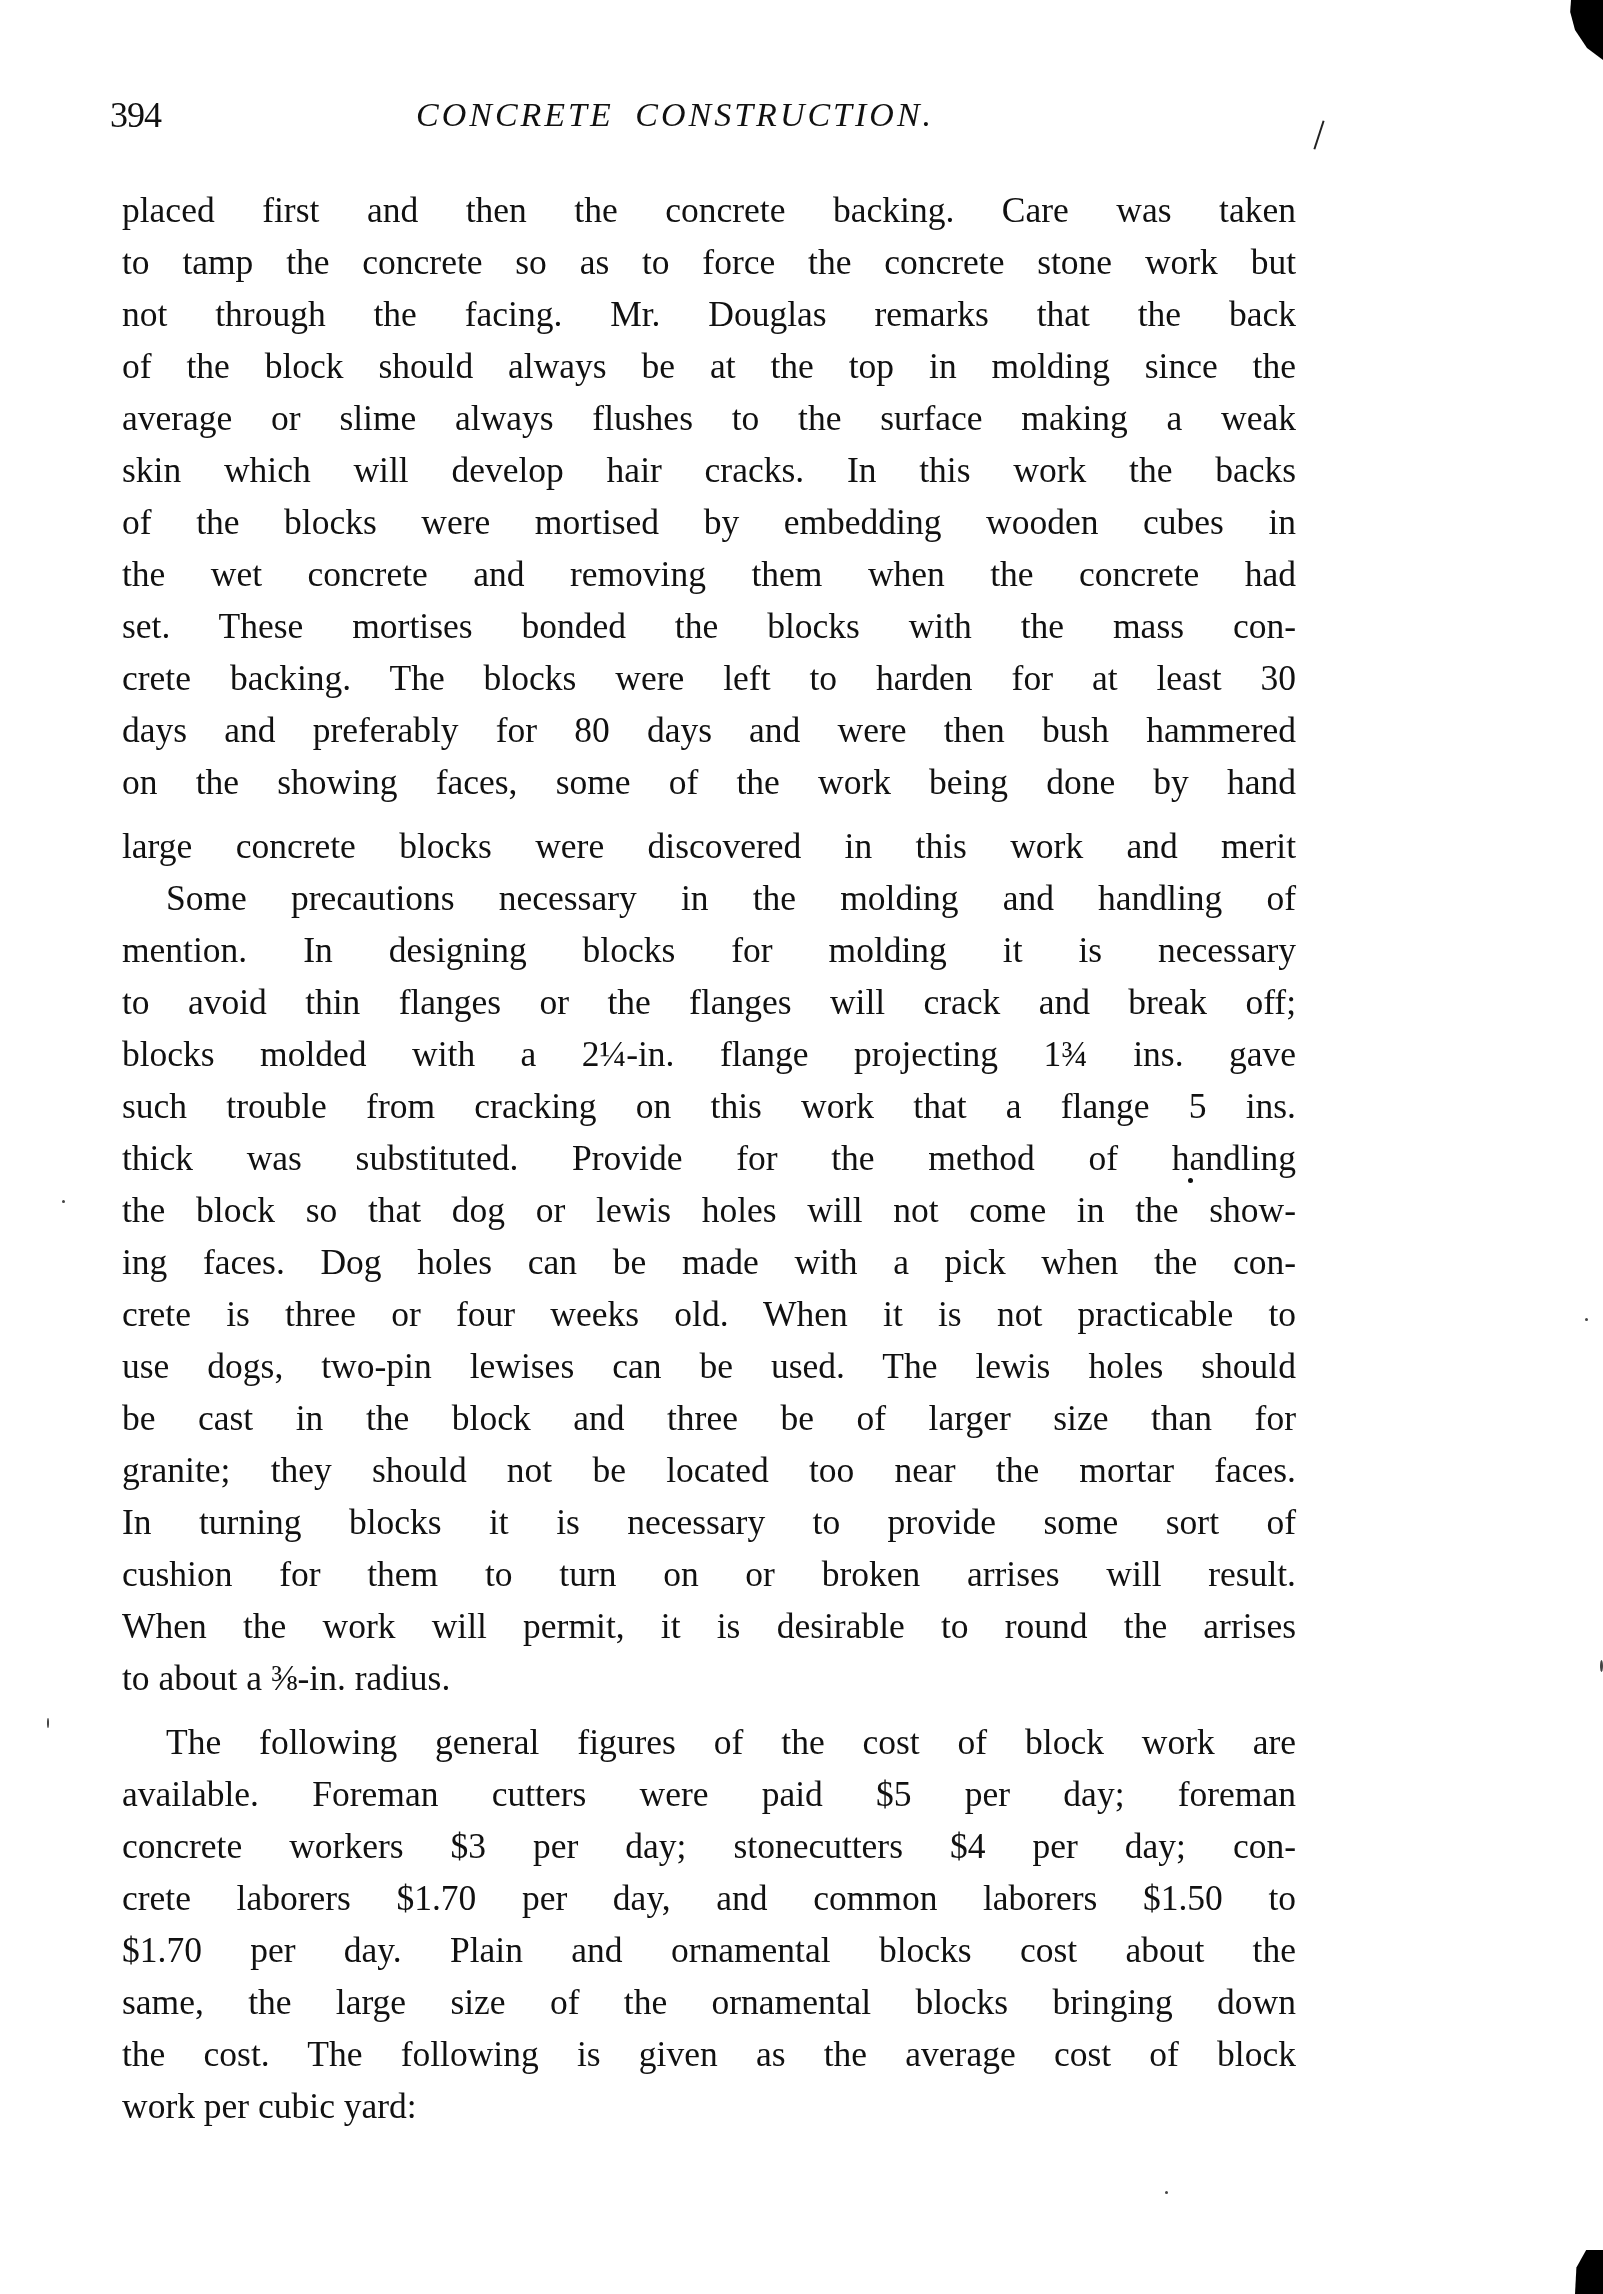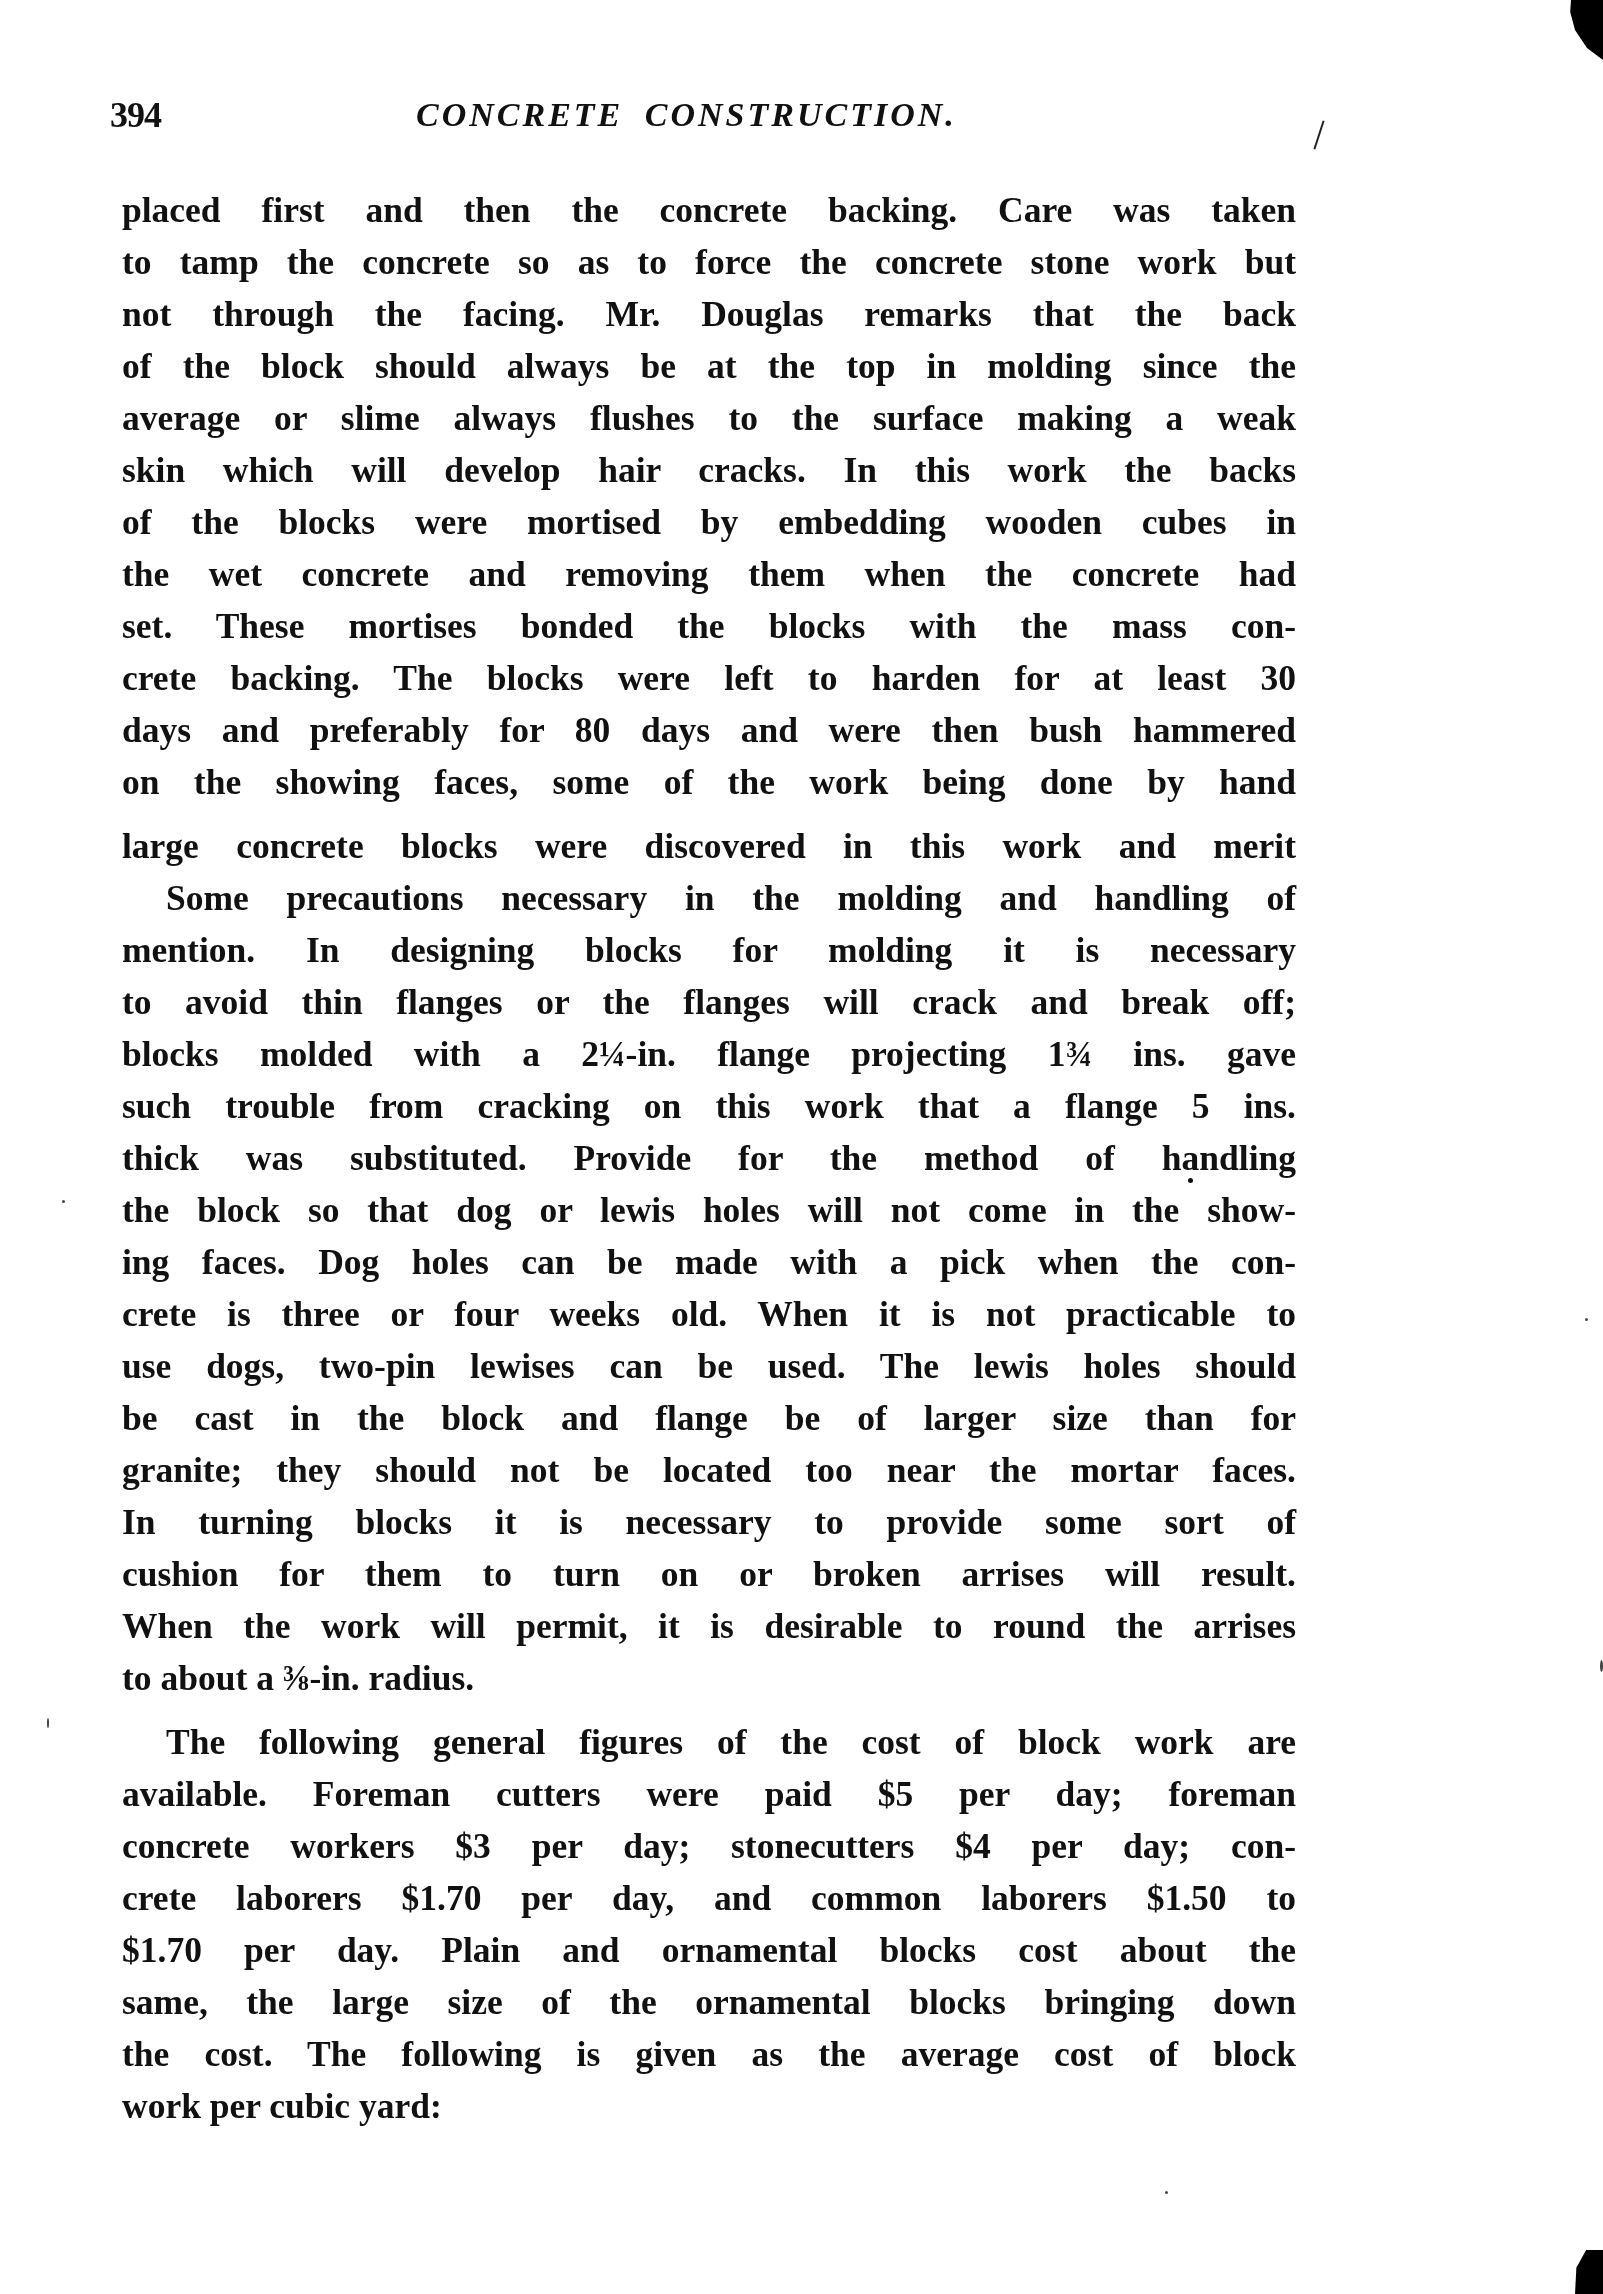--- a/index.html
+++ b/index.html
@@ -1,18 +1,18 @@
 <!DOCTYPE html>
 <html><head>
 <meta charset="utf-8">
 <style>
   html, body { margin: 0; padding: 0; background: #ffffff; }
   body { width: 1603px; height: 2294px; position: relative; overflow: hidden;
          font-family: "Liberation Serif", "DejaVu Serif", serif; color: #111; }
-  .page { position: absolute; left: 0; top: 0; width: 1603px; height: 2294px; font-weight: bold; }
+  .page { position: absolute; left: 0; top: 0; width: 1603px; height: 2294px; }
   .running-head { position: absolute; top: 88px; left: 110px; width: 1200px; height: 50px; }
   .page-number { position: absolute; left: 0; top: 6px; font-size: 36px; letter-spacing: -1px; }
   .running-title { position: absolute; left: 306px; top: 8px; font-size: 34px; font-style: italic;
                    letter-spacing: 3px; word-spacing: 10px; }
   .stray-mark { position: absolute; left: 1318px; top: 120px; width: 2px; height: 30px;
                 background: #222; transform: rotate(18deg); }
   .body-text { position: absolute; left: 110px; top: 172px; width: 1198px; }
   .line { display: block; font-size: 35.5px; line-height: 52px; height: 52px; white-space: nowrap;
           text-align: justify; text-align-last: justify; }
   .line.last { text-align-last: left; }
@@ -57,21 +57,21 @@
         <span class="line indent">Some precautions necessary in the molding and handling of</span>
         <span class="line">mention.  In designing blocks for molding it is necessary</span>
         <span class="line">to avoid thin flanges or the flanges will crack and break off;</span>
         <span class="line">blocks molded with a 2¼-in. flange projecting 1¾ ins. gave</span>
         <span class="line">such trouble from cracking on this work that a flange 5 ins.</span>
         <span class="line">thick was substituted.  Provide for the method of handling</span>
         <span class="line">the block so that dog or lewis holes will not come in the show-</span>
         <span class="line">ing faces.  Dog holes can be made with a pick when the con-</span>
         <span class="line">crete is three or four weeks old.  When it is not practicable to</span>
         <span class="line">use dogs, two-pin lewises can be used.  The lewis holes should</span>
-        <span class="line">be cast in the block and flange be of larger size than for</span>
+        <span class="line">be cast in the block and three be of larger size than for</span>
         <span class="line">granite; they should not be located too near the mortar faces.</span>
         <span class="line">In turning blocks it is necessary to provide some sort of</span>
         <span class="line">cushion for them to turn on or broken arrises will result.</span>
         <span class="line">When the work will permit, it is desirable to round the arrises</span>
         <span class="line last">to about a ⅜-in. radius.</span>
       </div>
       <div class="para">
         <span class="line indent">The following general figures of the cost of block work are</span>
         <span class="line">available.  Foreman cutters were paid $5 per day; foreman</span>
         <span class="line">concrete workers $3 per day; stonecutters $4 per day; con-</span>

